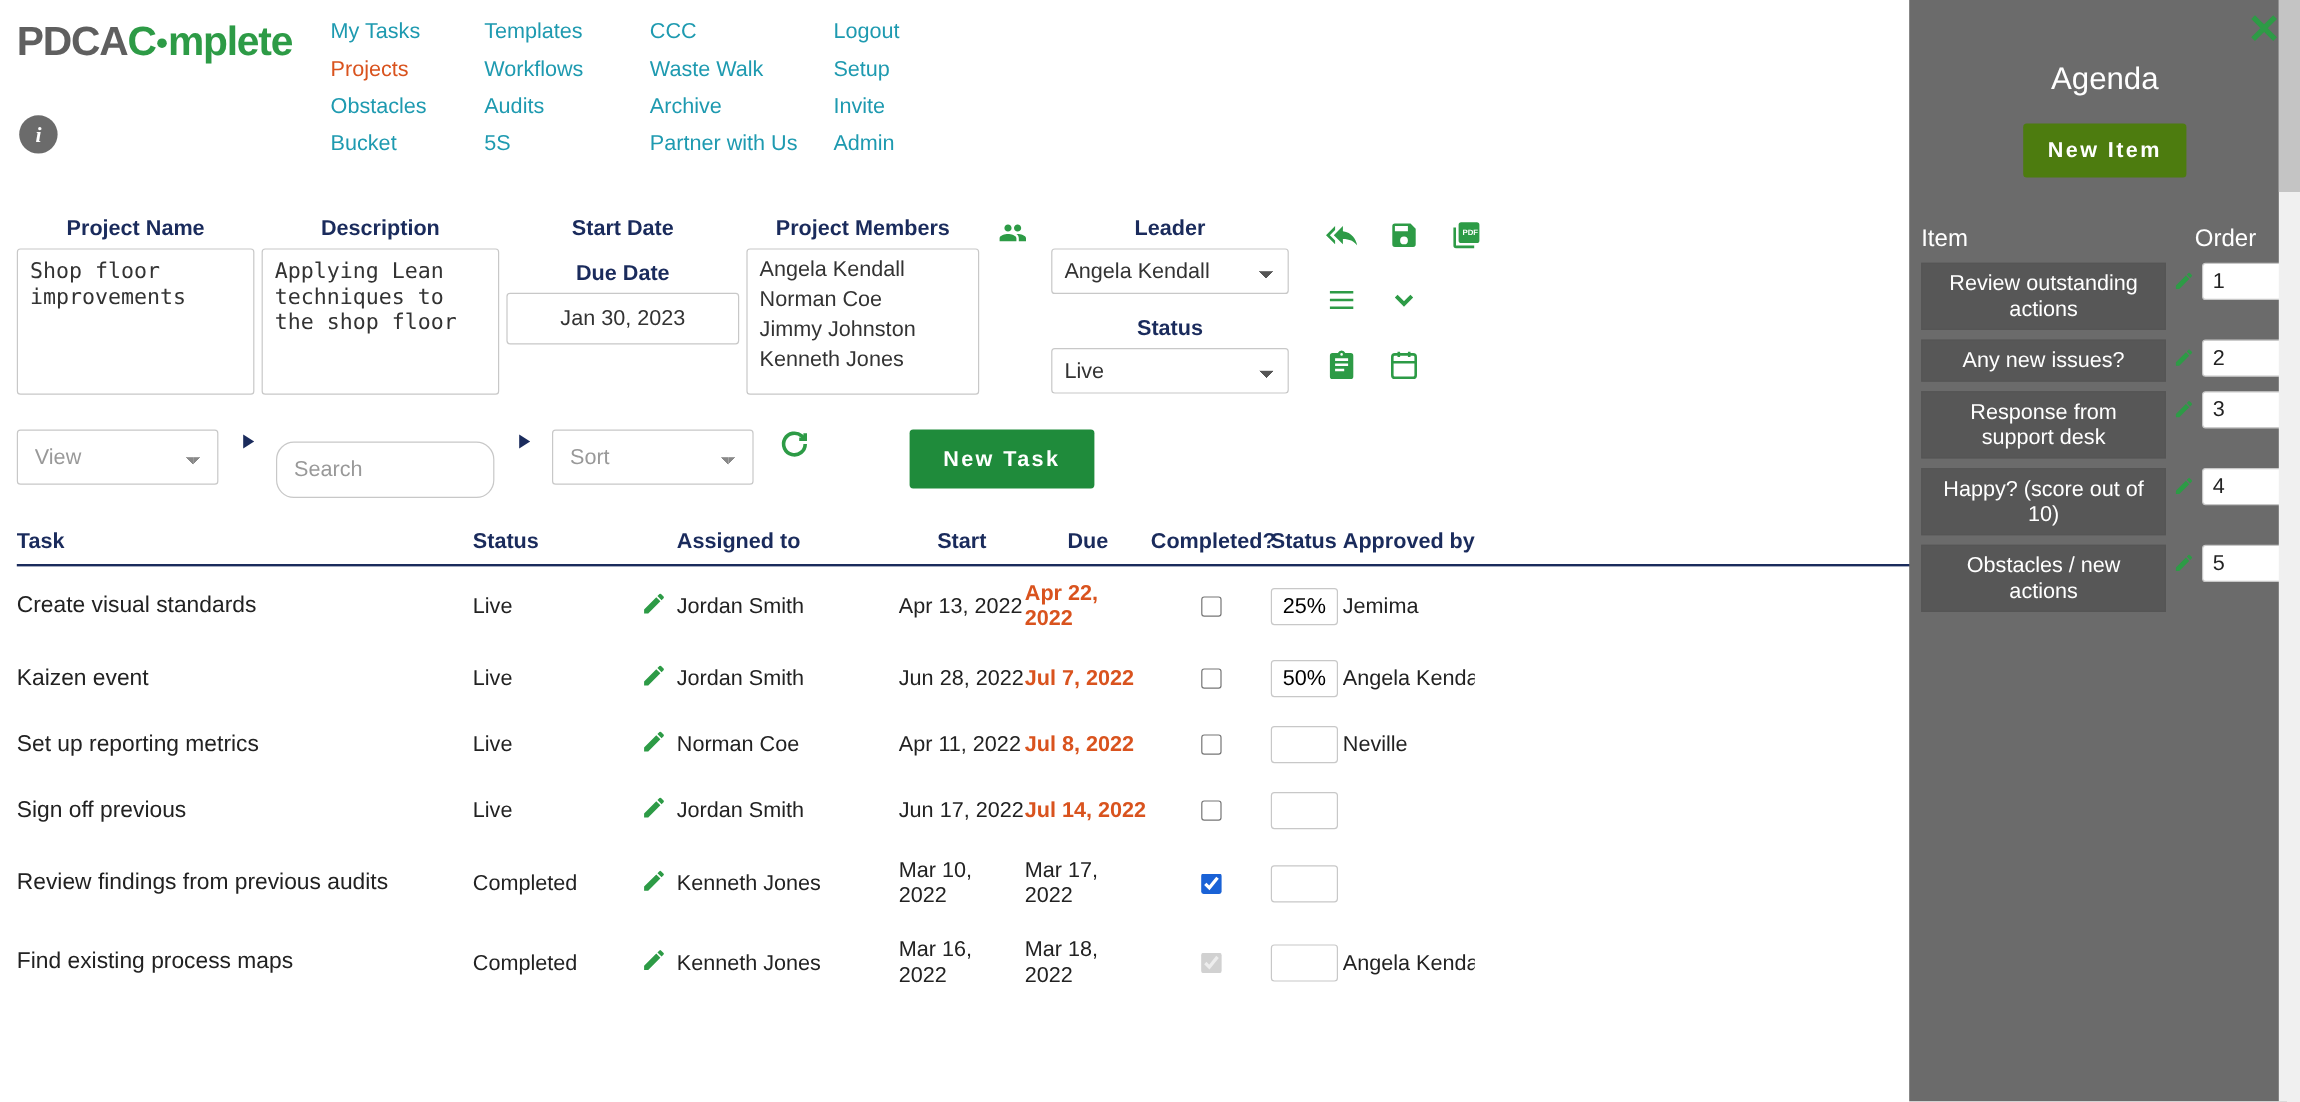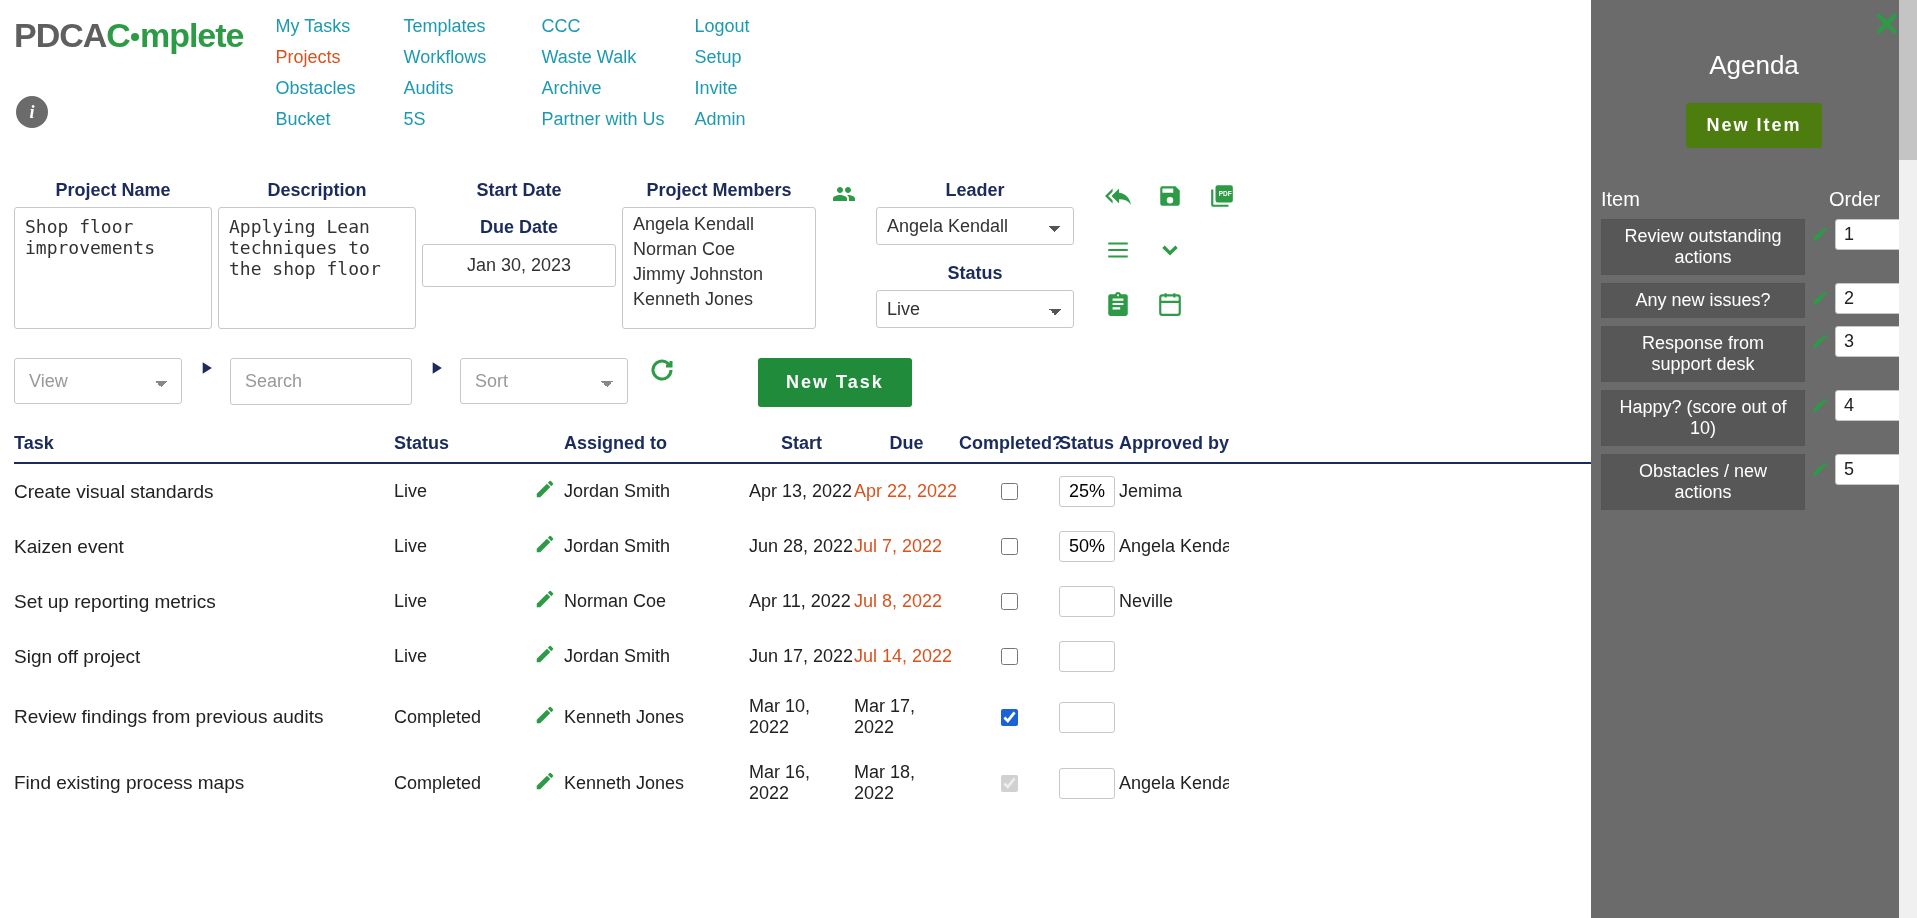--- a/index.html
+++ b/index.html
@@ -40,35 +40,35 @@
   .status-label { margin-top: 18px; }
 
   .action-icons { display: grid; grid-template-columns: 38px 38px 38px; grid-template-rows: 40px 40px 40px; gap: 14px 14px; margin-left: 24px; padding-top: 2px; }
   .aicon { color: #2d9b46; width: 28px; height: 28px; display:flex; align-items:center; justify-content:center; cursor:pointer; }
   .aicon svg { width: 26px; height: 26px; }
 
   
   .filter-row { display: flex; align-items: flex-start; padding: 28px 14px 0 14px; gap: 14px; }
   .view-sel, .sort-sel { width: 168px; border:1px solid #c8c8c8; border-radius:3px; padding:12px 14px; font-size:18px; color:#999; appearance:none; -webkit-appearance:none; background:#fff; background-image: linear-gradient(45deg, transparent 50%, #888 50%), linear-gradient(135deg, #888 50%, transparent 50%); background-position: calc(100% - 20px) 22px, calc(100% - 14px) 22px; background-size:6px 6px,6px 6px; background-repeat:no-repeat; }
   .sort-sel { width: 168px; }
-  .search-in { width: 182px; border:1px solid #c8c8c8; border-radius:3px; padding:12px 14px; font-size:18px; }
+  .search-in { width: 182px; border:1px solid #c8c8c8; border-radius:15px; padding:12px 14px; font-size:18px;margin-top:10px; }
   .search-in::placeholder{ color:#999; }
   .play-btn { color:#1a2b5c; cursor:pointer; }
   .play-btn svg { width:20px; height:20px; }
   .refresh-btn { color:#2d9b46; cursor:pointer; margin-left: 8px; }
   .refresh-btn svg{ width:24px; height:24px; }
   .new-task-btn { background:#1f8b3b; color:#fff; border:none; border-radius:3px; padding:14px 28px; font-size:18px; font-weight:700; letter-spacing:2px; margin-left: 70px; cursor:pointer; }
 
   
   .task-table { margin: 26px 14px 0 14px; }
   .thead { display: grid; grid-template-columns: 380px 140px 30px 185px 105px 105px 100px 60px 110px; color:#1a2b5c; font-weight:700; font-size:18px; border-bottom: 2px solid #1a2b5c; padding-bottom: 8px; }
   .thead div { white-space: nowrap; }
   .trow { display: grid; grid-template-columns: 380px 140px 30px 185px 105px 105px 100px 60px 110px; align-items: center; padding: 12px 0; font-size:18px; }
   .trow .task-name { font-size:19px; }
-  .trow .due.overdue { color:#d9531e; font-weight:400; }
+  .trow .due.overdue { color:#d9531e; font-weight:700; }
   .edit-icon { color:#2d9b46; cursor:pointer; }
   .edit-icon svg { width:22px; height:22px; }
   .chk { width:17px; height:17px; accent-color:#1a62d6; margin:0 auto; display:block; }
   .chk:disabled { accent-color:#bbb; }
   .status-in { width:56px; text-align:center; border:1px solid #c8c8c8; border-radius:3px; padding:4px 2px; font-size:18px; }
   .approved { white-space:nowrap; overflow:hidden; }
 
   
   .sidebar { position: absolute; top:0; right:0; width: 326px; height: 918px; background:#6b6b6b; color:#fff; padding: 8px 10px; }
   .close-x { position:absolute; top:4px; right:16px; color:#2d9b46; font-size:34px; font-weight:700; cursor:pointer; }
@@ -274,21 +274,21 @@
     <div>Norman Coe</div>
     <div>Apr 11, 2022</div>
     <div class="due overdue">Jul 8, 2022</div>
     <div style="text-align:center">
             <input type="checkbox" class="chk" style="">
           </div>
     <div><input class="status-in" value="" style=""></div>
     <div class="approved">Neville</div>
   </div>
         <div class="trow">
-    <div class="task-name">Sign off project</div>
+    <div class="task-name">Sign off previous</div>
     <div>Live</div>
     <span class="edit-icon"><svg viewBox="0 0 24 24" fill="currentColor">
               <path d="M3 17.25V21h3.75L17.81 9.94l-3.75-3.75L3 17.25zM20.71 7.04a1 1 0 0 0 0-1.41l-2.34-2.34a1 1 0 0 0-1.41 0l-1.83 1.83 3.75 3.75 1.83-1.83z"></path>
             </svg></span>
     <div>Jordan Smith</div>
     <div>Jun 17, 2022</div>
     <div class="due overdue">Jul 14, 2022</div>
     <div style="text-align:center">
             <input type="checkbox" class="chk" style="">
           </div>

